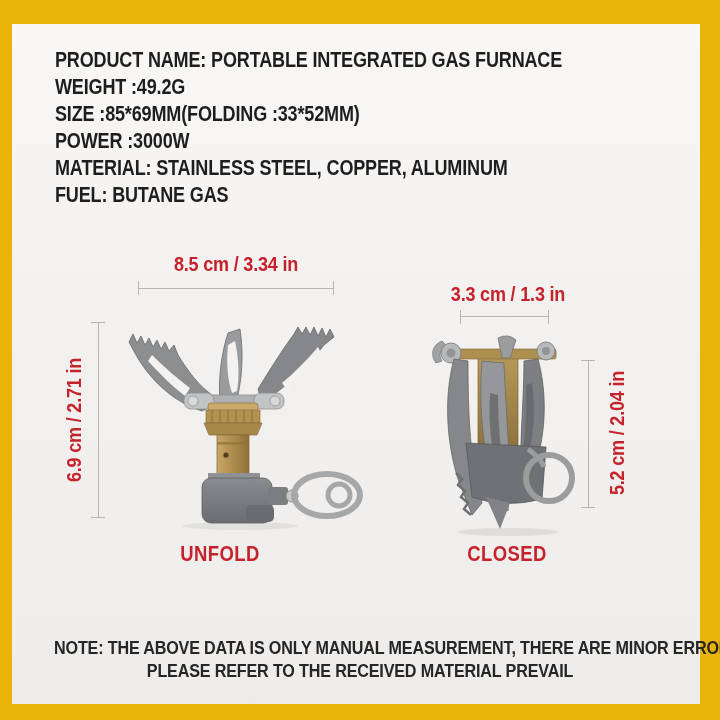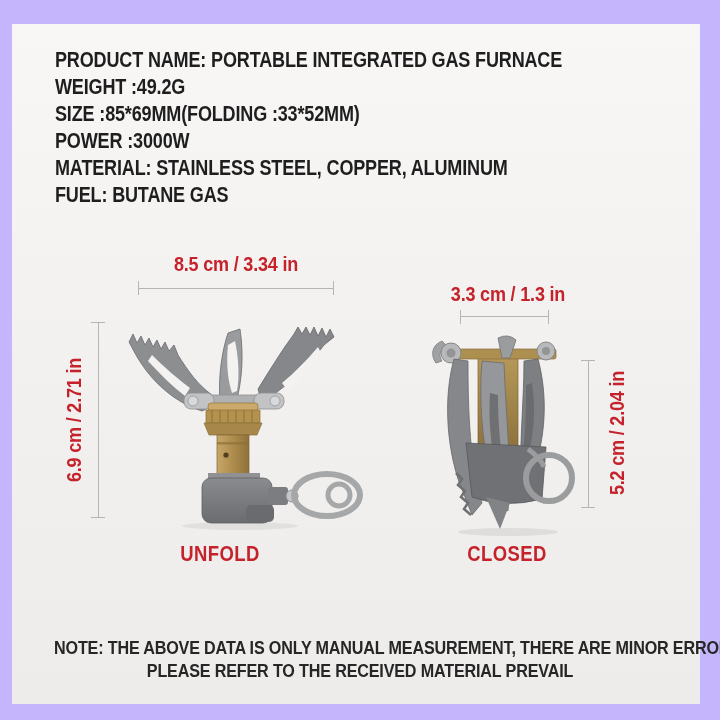--- a/index.html
+++ b/index.html
@@ -3,21 +3,21 @@
 <meta charset="utf-8">
 <style>
   html,body{margin:0;padding:0;}
   body{
     width:720px;height:720px;
     background:#ffffff;
     font-family:"Liberation Sans", sans-serif;
     -webkit-font-smoothing:antialiased;
     overflow:hidden;
   }
-  .canvas{position:relative;width:720px;height:720px;background:#c4b5fd;}
+  .canvas{position:relative;width:720px;height:720px;background:#eab308;}
   .photo{
     position:absolute;left:12px;top:24px;width:688px;height:680px;
     background:linear-gradient(180deg,#f8f7f6 0%,#f3f2f0 38%,#edecea 100%);
   }
   
   .specs{
     position:absolute;left:55px;top:46px;
     font-size:22px;font-weight:700;color:#1e1e1f;
     line-height:27px;letter-spacing:-0.2px;
     transform:scaleX(0.82);transform-origin:left top;

